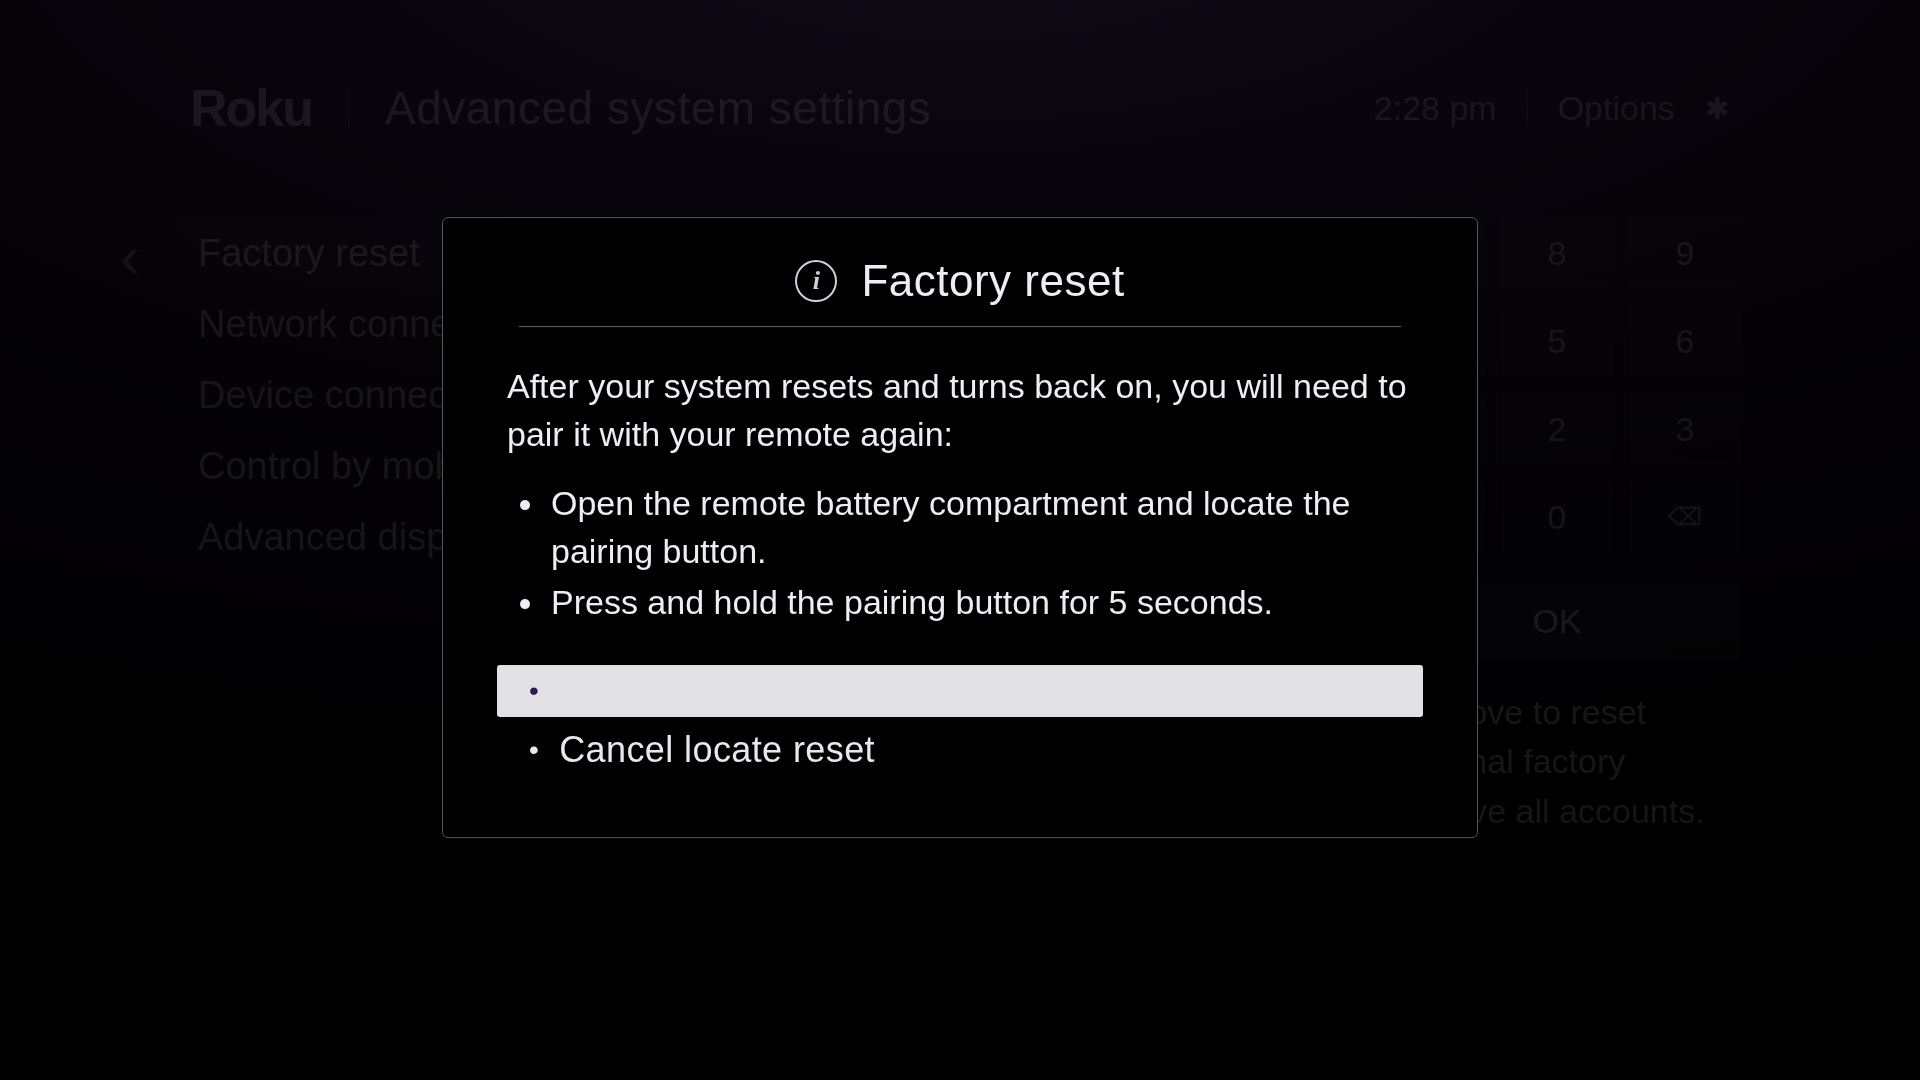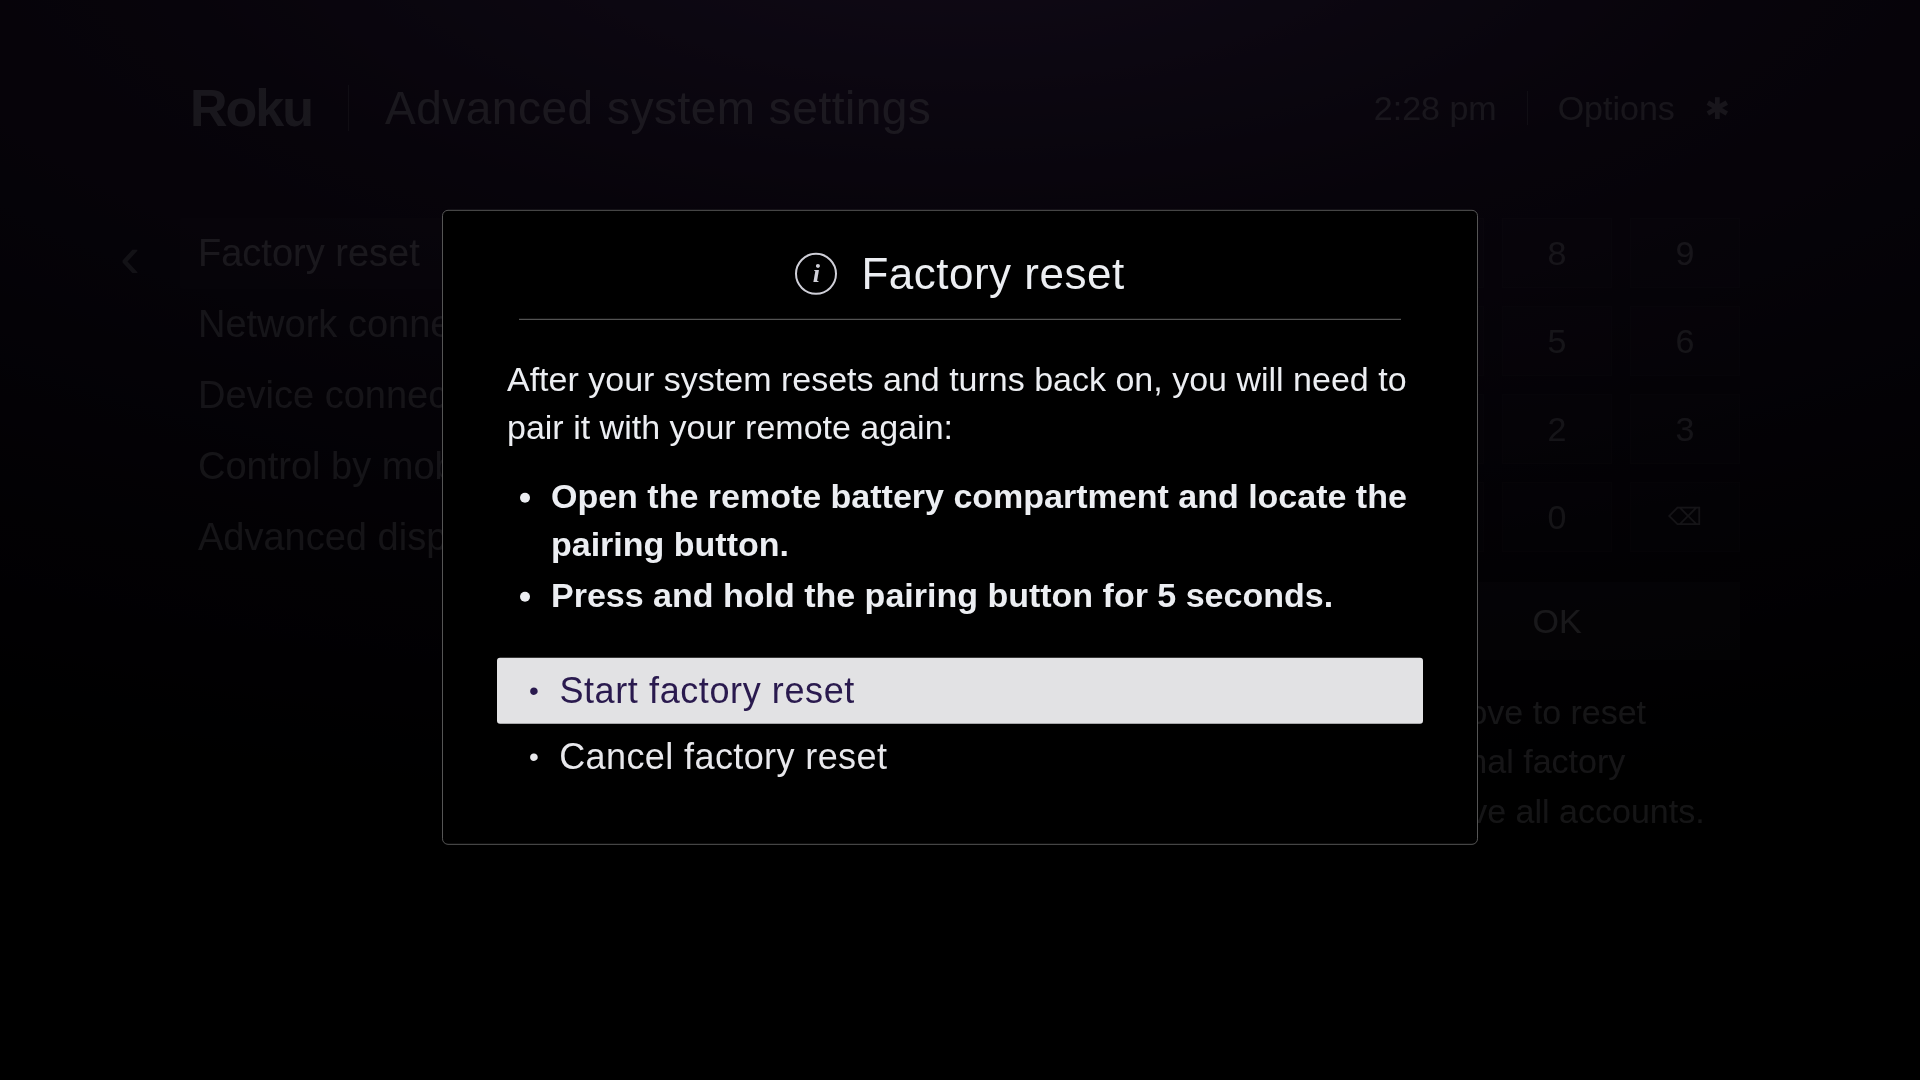--- a/index.html
+++ b/index.html
@@ -171,21 +171,21 @@
     letter-spacing: 0.5px;
   }
   .modal-body {
     font-size: 34px;
     line-height: 1.4;
     font-weight: 300;
     padding: 6px 18px 34px 18px;
   }
   .modal-body p { margin-bottom: 22px; }
   .modal-body ul { list-style: disc; padding-left: 40px; }
-  .modal-body li { margin-bottom: 4px; padding-left: 4px; font-weight: bold; }
+  .modal-body li { margin-bottom: 4px; padding-left: 4px; }
   .modal-actions {
     padding: 0 8px;
   }
   .modal-action {
     display: flex;
     align-items: center;
     gap: 20px;
     font-size: 36px;
     padding: 12px 32px;
     font-weight: 400;
@@ -263,20 +263,19 @@
   <div class="modal-body">
     <p>After your system resets and turns back on, you will need to pair it with your remote again:</p>
     <ul>
       <li>Open the remote battery compartment and locate the pairing button.</li>
       <li>Press and hold the pairing button for 5 seconds.</li>
     </ul>
   </div>
   <div class="modal-actions">
     <div class="modal-action selected">
       <span class="bullet">•</span>
-      <span>Start factory reset</span>
     </div>
     <div class="modal-action">
       <span class="bullet">•</span>
-      <span>Cancel factory reset</span>
+      <span>Cancel locate reset</span>
     </div>
   </div>
 </div>
 
 </body></html>

